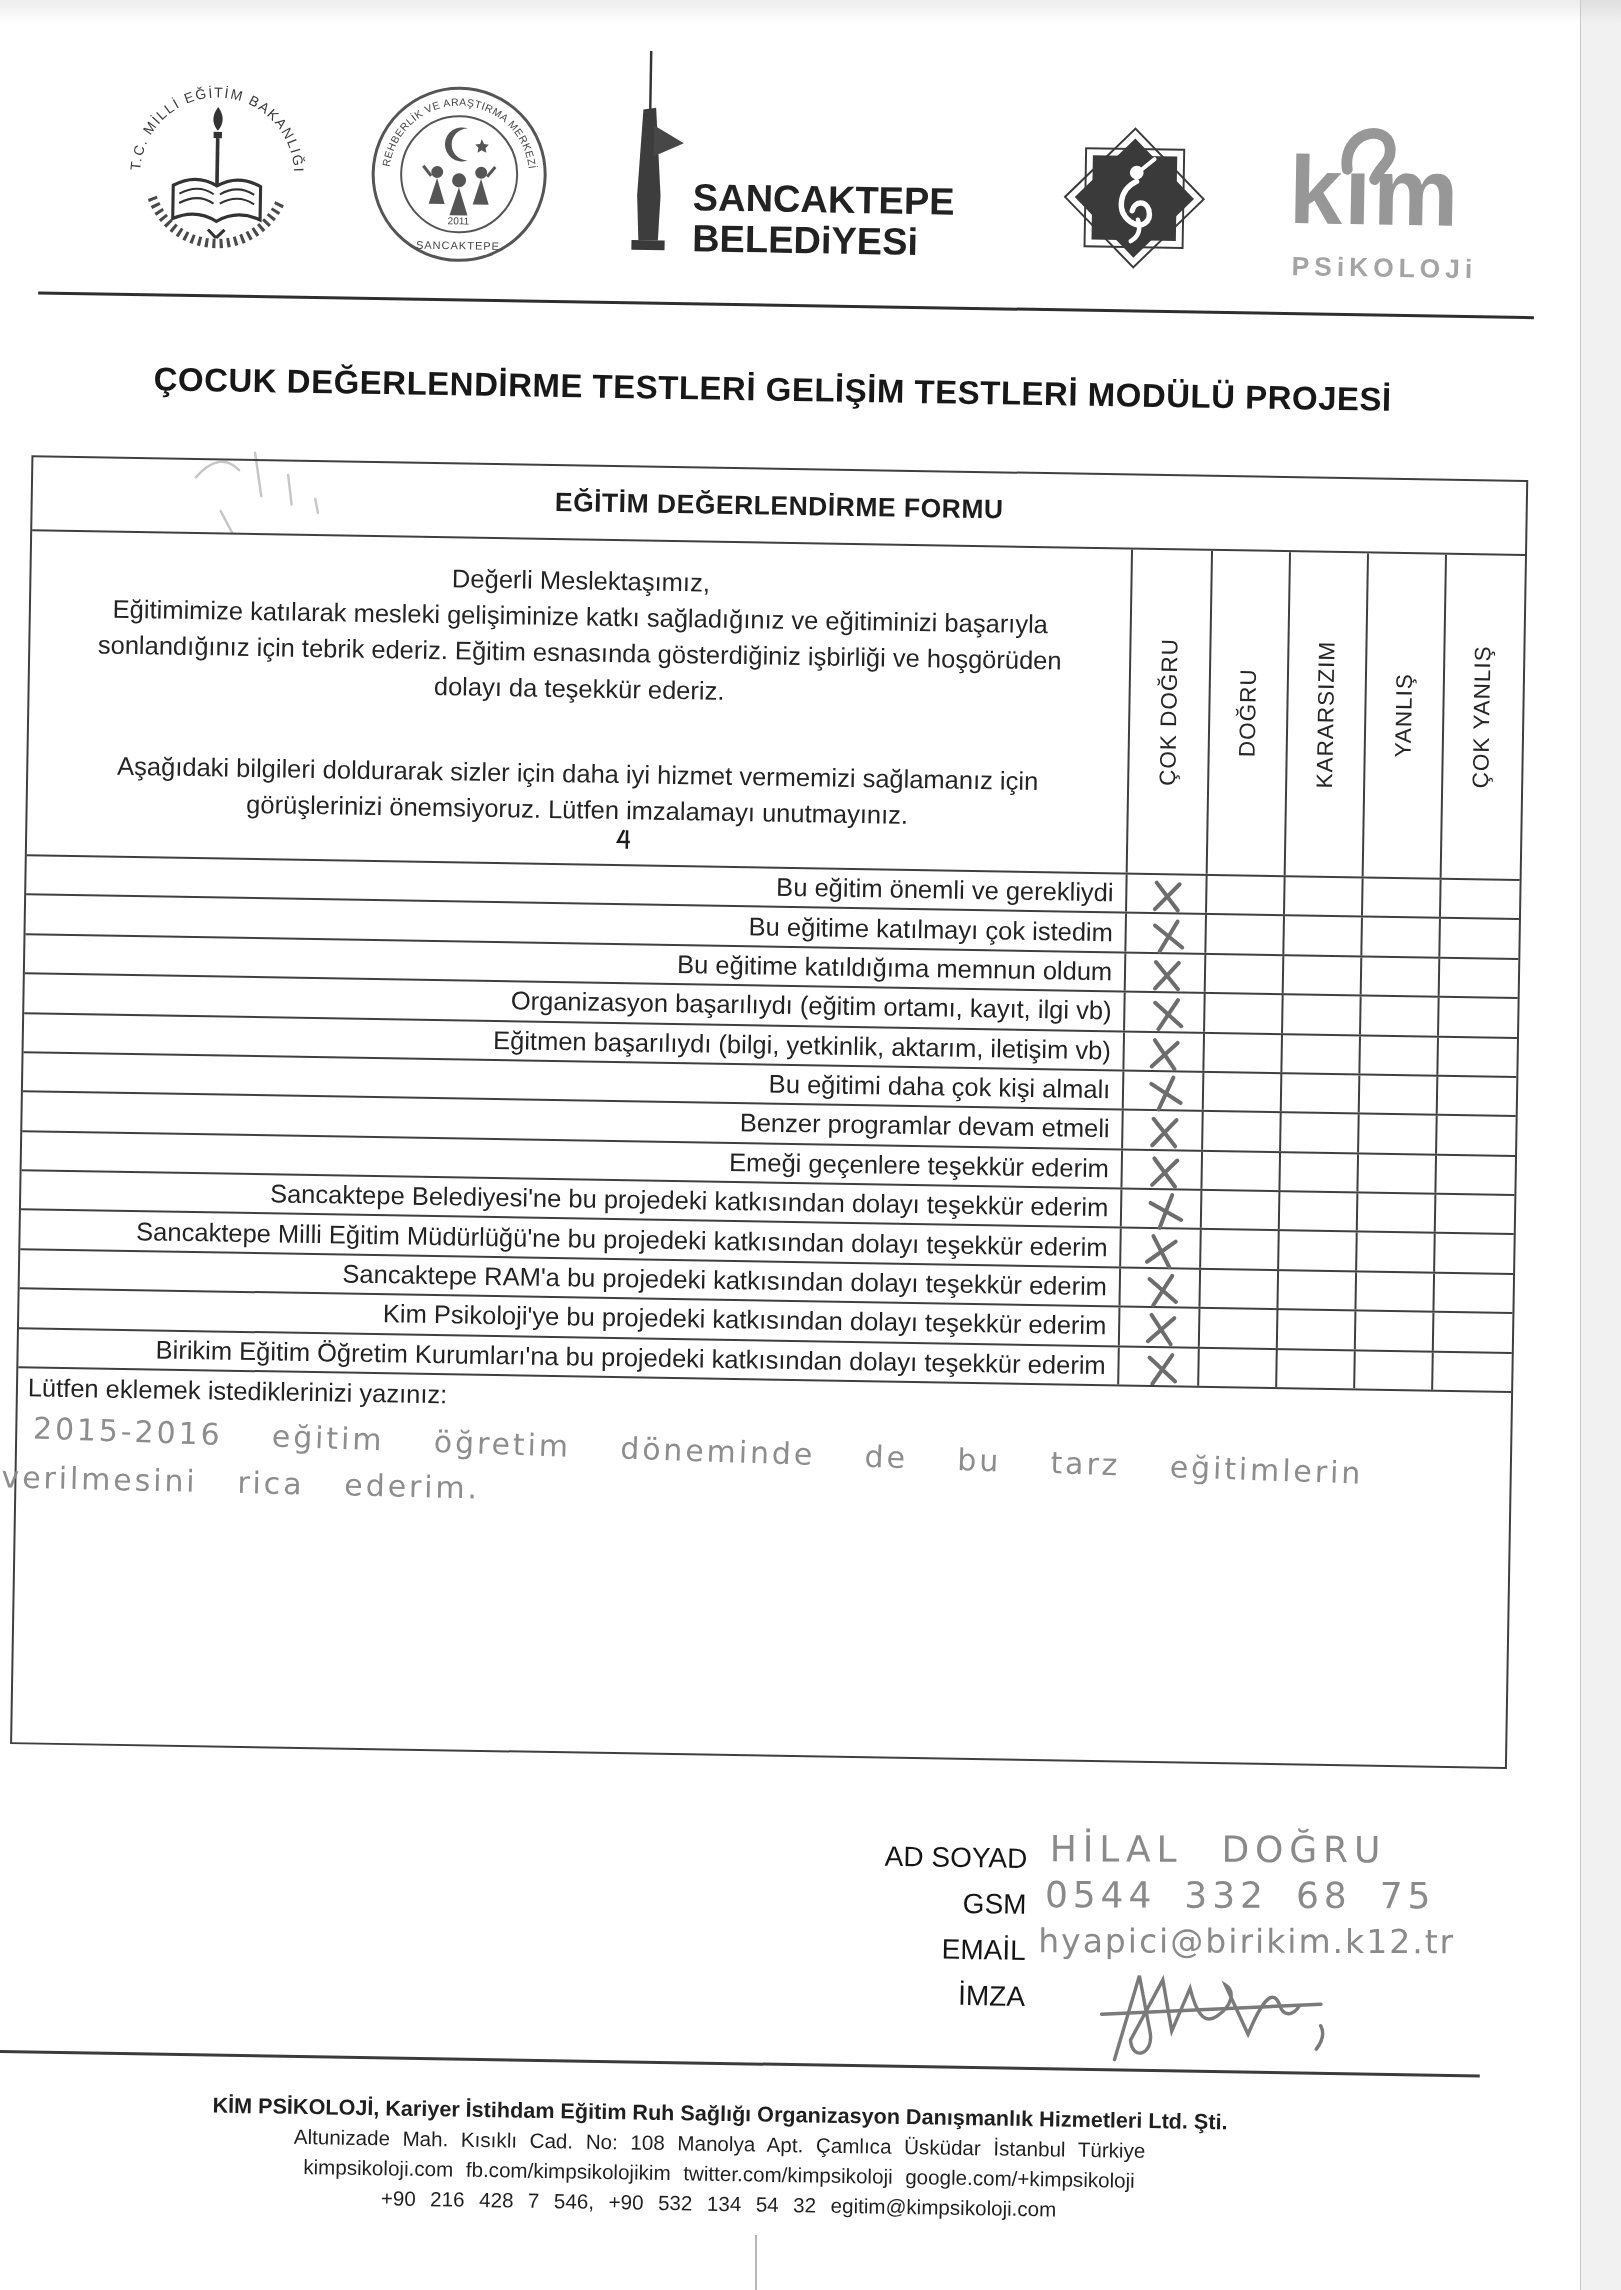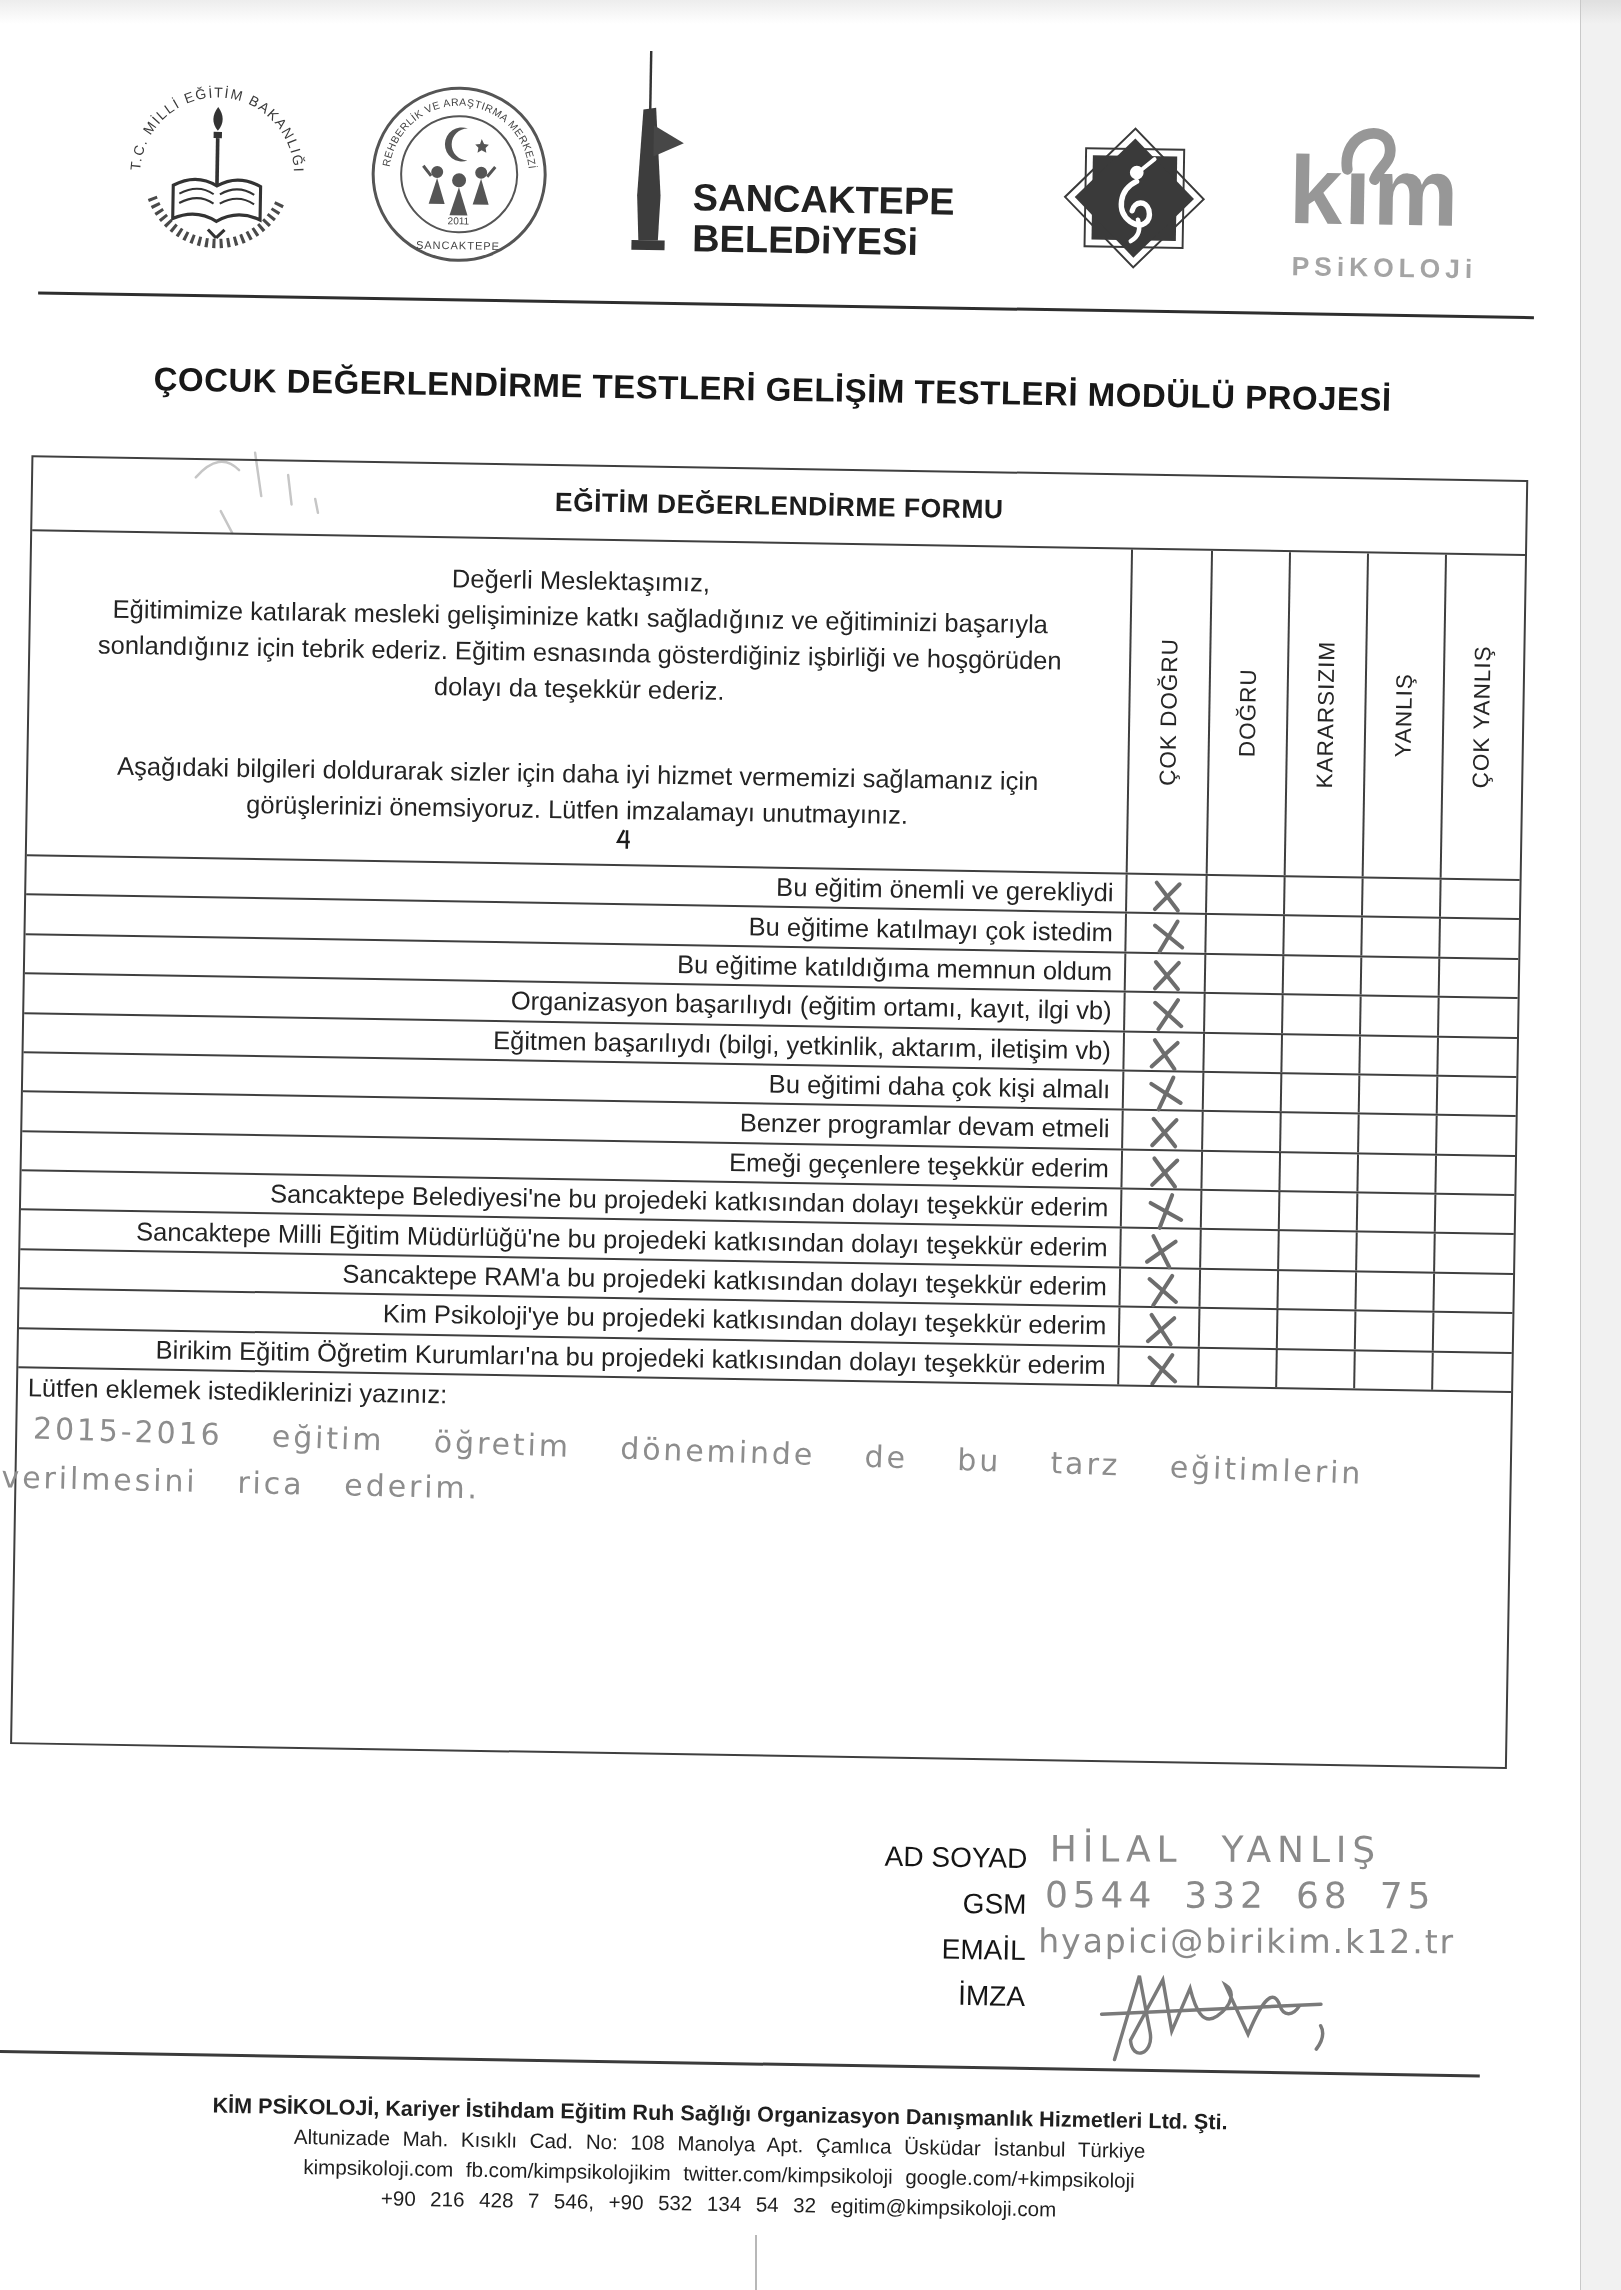--- a/index.html
+++ b/index.html
@@ -370,21 +370,21 @@
 
   <div class="hw hw1">2015-2016 eğitim öğretim döneminde de bu tarz eğitimlerin</div>
   <div class="hw hw2">verilmesini rica ederim.</div>
 
   <div class="sig-labels">
     <div>AD SOYAD</div>
     <div>GSM</div>
     <div>EMAİL</div>
     <div>İMZA</div>
   </div>
-  <div class="sig-val sig-name">HİLAL YANLIŞ</div>
+  <div class="sig-val sig-name">HİLAL DOĞRU</div>
   <div class="sig-val sig-gsm">0544 332 68 75</div>
   <div class="sig-val sig-email">hyapici@birikim.k12.tr</div>
   <svg class="sig-sign" viewBox="0 0 280 105">
     <g fill="none" stroke="#7a7a7a" stroke-width="3.5" stroke-linecap="round">
       <path d="M8,52 L232,38"></path>
       <path d="M22,98 L46,12 L58,70 C 62,92 40,100 38,78 L70,16 L80,68 L98,24 C 104,46 112,62 126,52 C 142,40 144,26 134,20 L158,70 Q 180,14 190,40 C 194,52 204,50 210,40"></path>
       <path d="M232,60 q6,10 -4,24"></path>
     </g>
   </svg>
 

